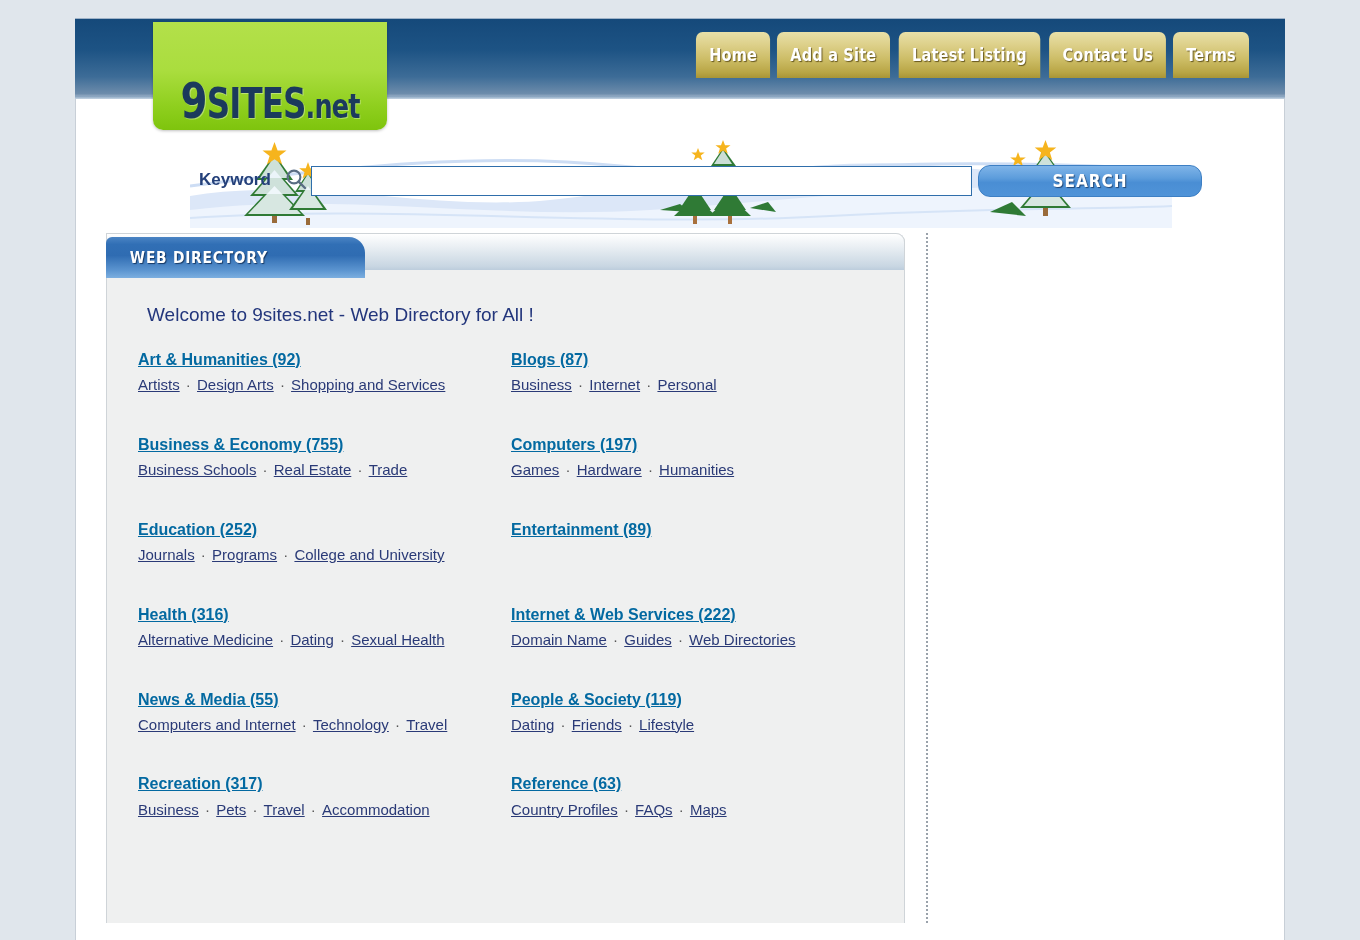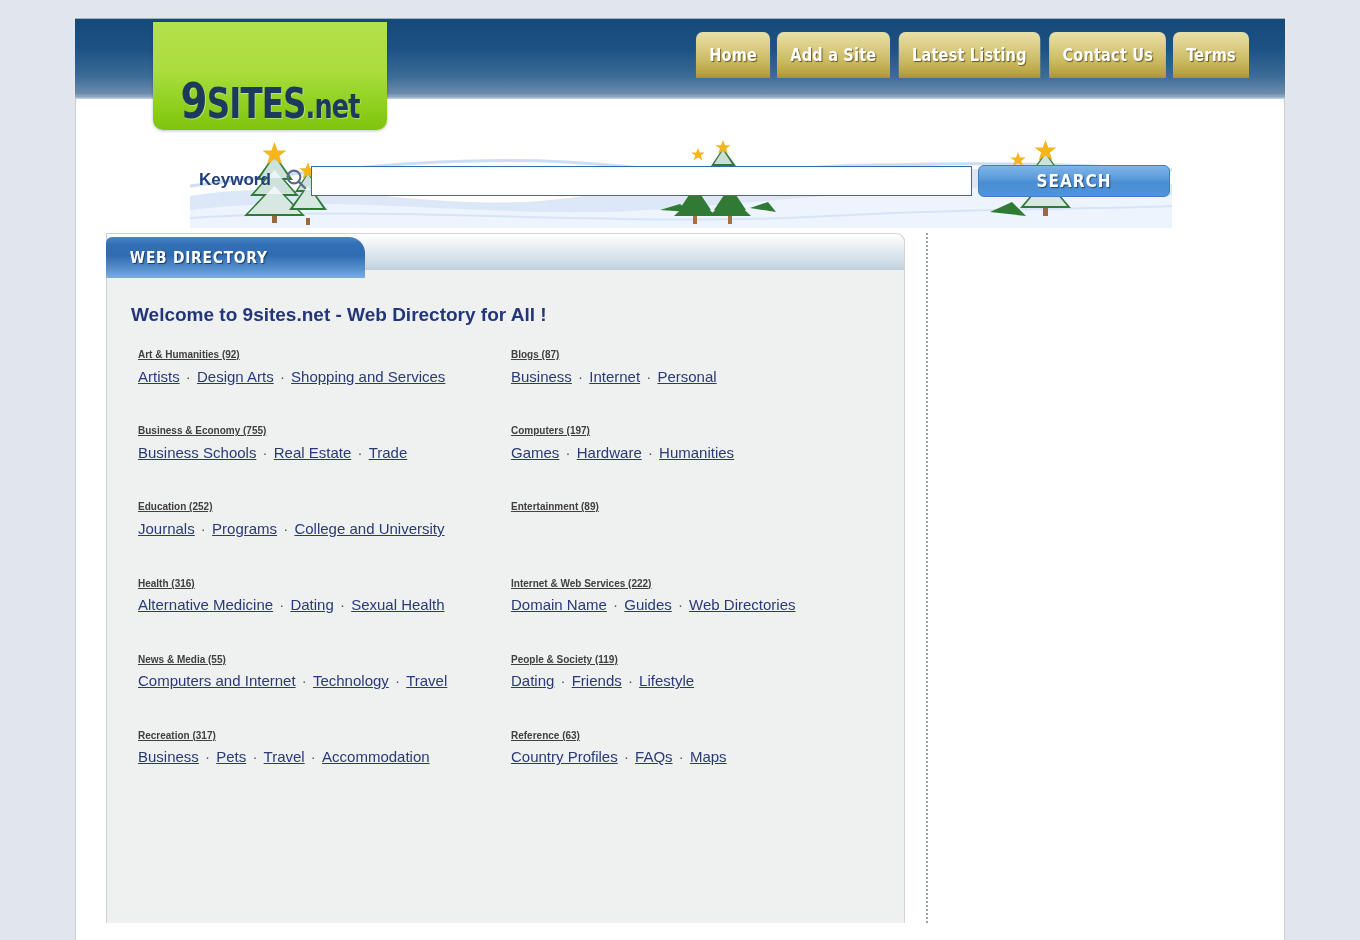--- a/index.html
+++ b/index.html
@@ -122,23 +122,23 @@
     background: #ffffff;
     outline: none;
     font-size: 14px;
     padding: 0 5px;
     color: #222;
     z-index: 4;
   }
   #search-button {
     position: absolute;
     left: 978px; top: 165px;
-    width: 192px; height: 32px;
+    width: 224px; height: 32px;
     border: 1px solid #3d7fc4;
-    border-radius: 6px;
+    border-radius: 12px;
     background: linear-gradient(to bottom, #7fb4e8 0%, #5d9ddc 40%, #4a8ed4 55%, #4f93d8 100%);
     color: #ffffff;
     font-family: "DejaVu Sans Condensed", "Liberation Sans Narrow", "Liberation Sans", sans-serif;
     font-size: 17px; font-weight: bold;
     letter-spacing: 1px;
     text-shadow: 1px 1px 1px rgba(20,50,90,.8);
     cursor: pointer;
     z-index: 5;
   }
 
@@ -181,40 +181,40 @@
 
   #panel-body {
     position: absolute;
     left: 107px; top: 278px;
     width: 797px; height: 645px;
     background: #eff0f0;
     overflow: hidden;
   }
 
   #welcome-heading {
-    margin: 26px 0 0 24px;
+    margin: 26px 0 0 40px;
     font-size: 19px;
-    font-weight: bold;
+    font-weight: normal;
     color: #23367c;
   }
 
   
   #cat-grid {
     margin: 22px 0 0 31px;
     width: 740px;
     display: grid;
     grid-template-columns: 373px 367px;
     row-gap: 0;
   }
   .cat-cell { padding-bottom: 36px; }
   .cat-title {
     display: block;
-    font-size: 10px;
+    font-size: 16px;
     font-weight: bold;
-    color: #404040;
+    color: #0369a1;
     text-decoration: underline;
     cursor: pointer;
     margin-bottom: 2px;
     line-height: 1.45;
   }
   .cat-subs {
     font-size: 15px;
     color: #2a3a77;
     line-height: 1.58;
   }

